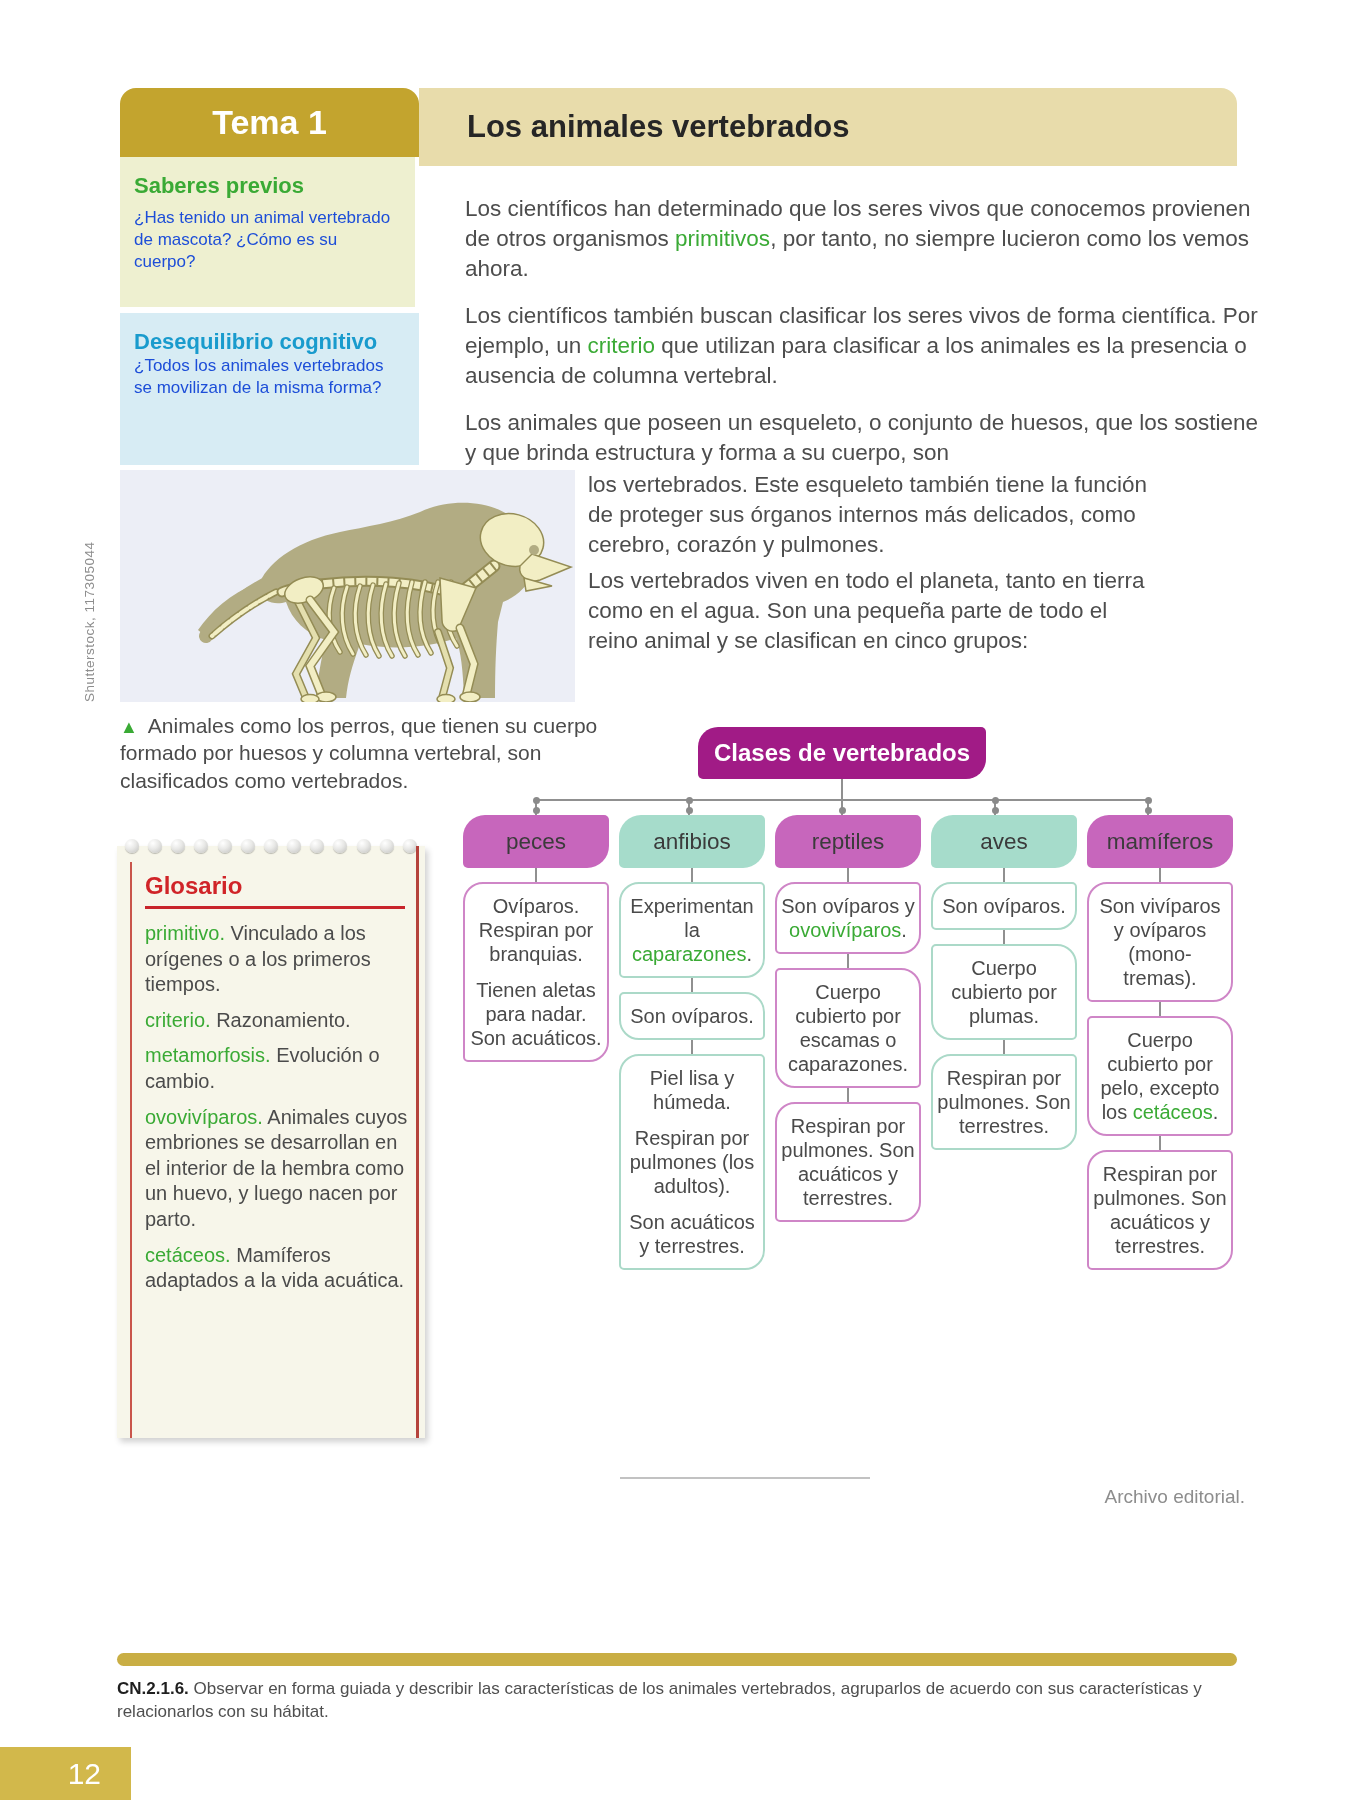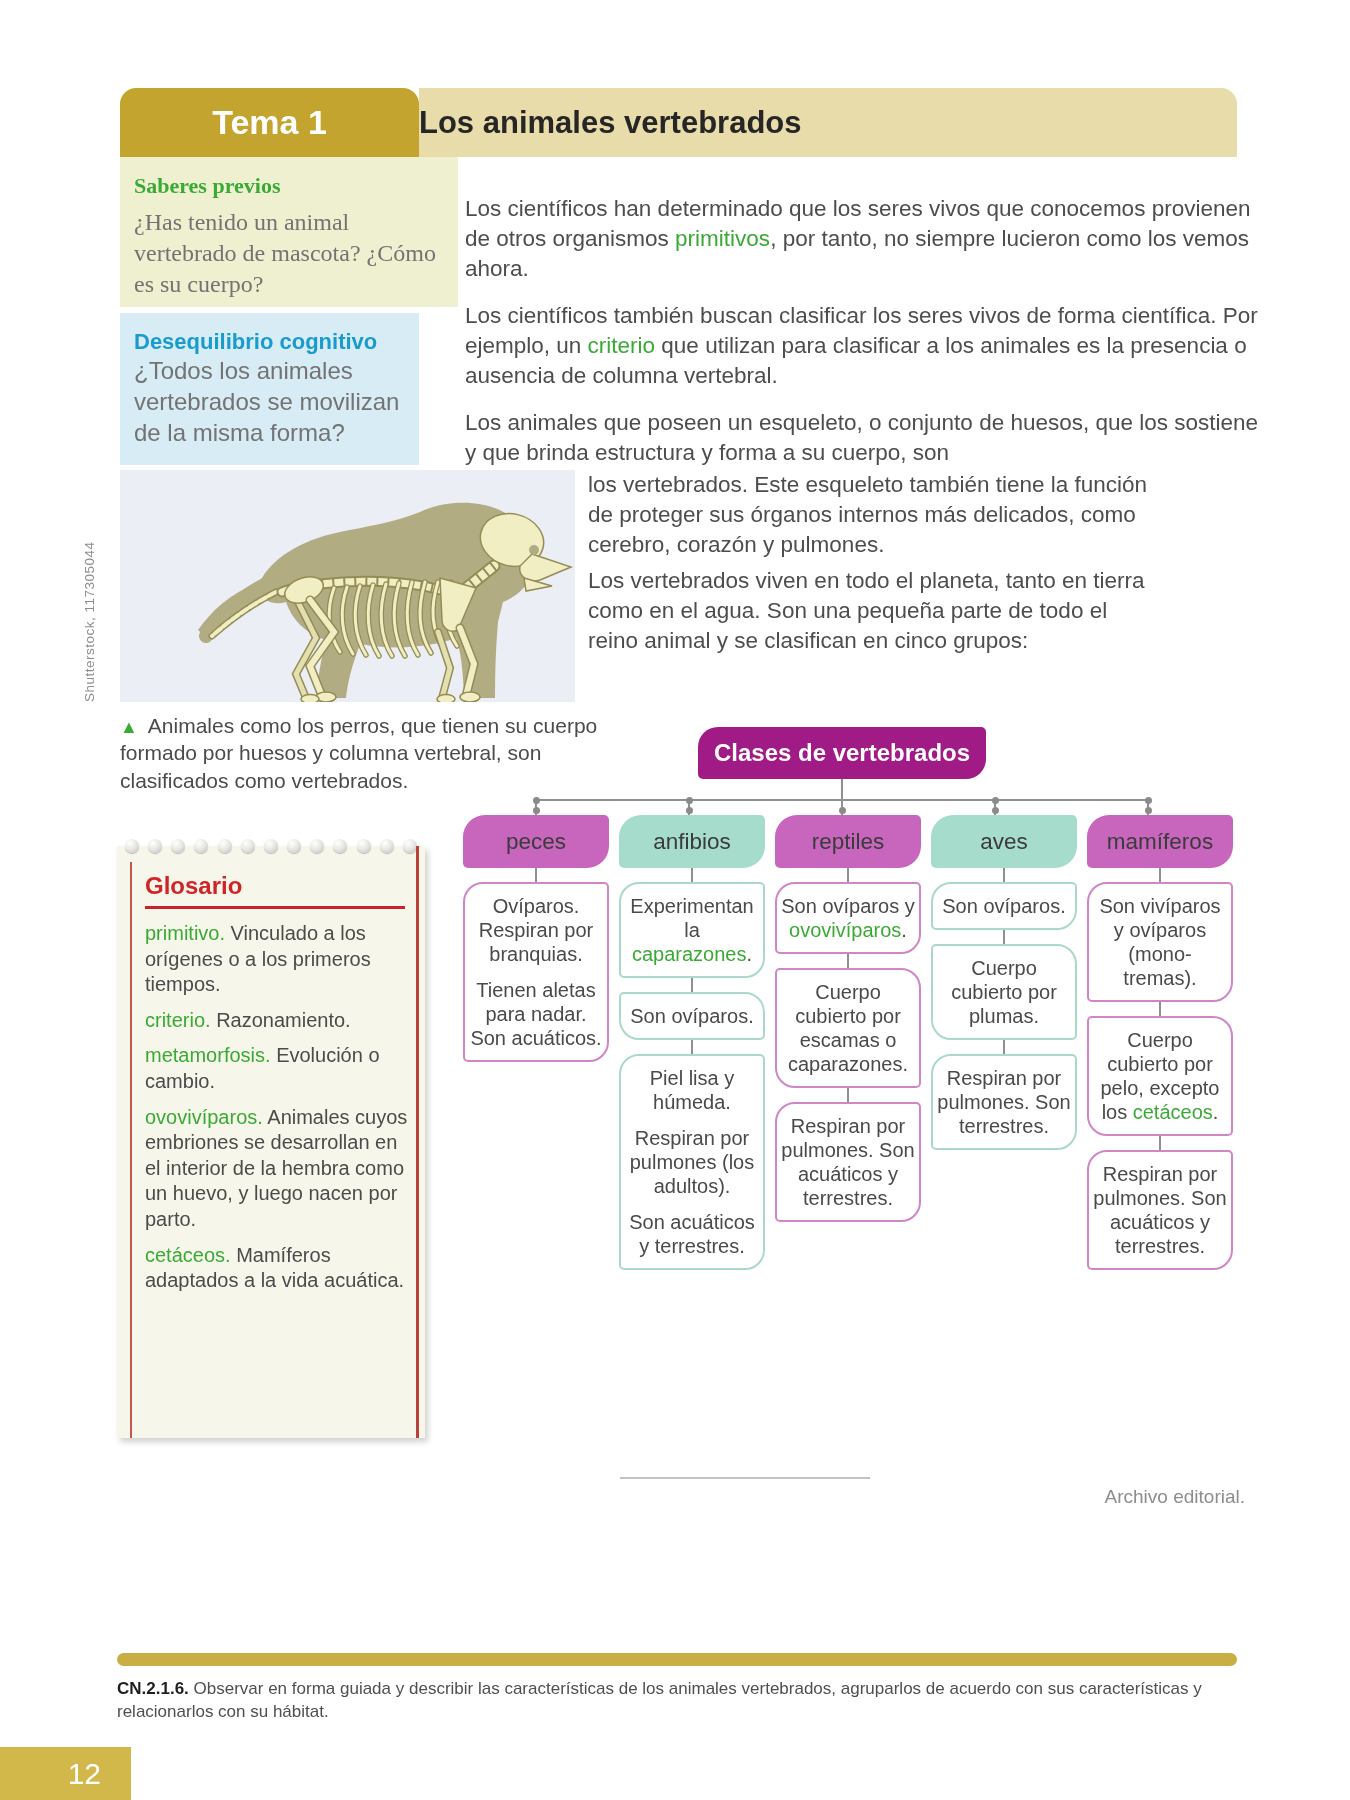--- a/index.html
+++ b/index.html
@@ -3,30 +3,30 @@
 <meta charset="utf-8">
 <style>
   html,body{margin:0;padding:0;background:#ffffff;}
   #page{position:relative;width:1350px;height:1800px;background:#ffffff;overflow:hidden;
         font-family:"Liberation Sans",sans-serif;color:#4d4d4d;}
   .abs{position:absolute;}
 
   
   .tema{left:120px;top:88px;width:299px;height:69px;background:#c3a42e;border-radius:16px 16px 0 0;
         display:flex;align-items:center;justify-content:center;color:#fff;font-size:34px;font-weight:bold;}
-  .titlebar{left:419px;top:88px;width:818px;height:69px;background:#e8dcab;border-radius:0 16px 0 0;
-        display:flex;align-items:center;box-sizing:border-box;
+  .titlebar{left:419px;top:88px;width:818px;height:78px;background:#e8dcab;border-radius:0 16px 0 0;
+        display:flex;align-items:center;padding-left:48px;box-sizing:border-box;
         font-size:31px;font-weight:bold;color:#262626;}
 
   
-  .saberes{left:120px;top:157px;width:338px;height:150px;background:#eef0d0;padding:16px 14px;box-sizing:border-box;font-family:Liberation Serif, serif;}
+  .saberes{left:120px;top:157px;width:295px;height:150px;background:#eef0d0;padding:16px 14px;box-sizing:border-box;}
   .deseq{left:120px;top:313px;width:299px;height:152px;background:#d7ecf4;padding:16px 14px;box-sizing:border-box;}
   .shead{color:#3aaa35;font-weight:bold;font-size:22px;margin-bottom:8px;}
   .dhead{color:#199bcd;font-weight:bold;font-size:22px;margin-bottom:0;}
-  .sidetext{font-size:24px;color:#737373;line-height:1.3;}
+  .sidetext{font-size:17px;color:#1d4ed8;line-height:1.3;}
 
   
   .figure{left:120px;top:470px;width:455px;height:232px;background:#eceef6;}
   .figure svg{display:block;width:100%;height:100%;}
   .credit{left:82px;top:470px;height:232px;writing-mode:vertical-rl;transform:rotate(180deg);
         font-size:13.5px;color:#8d8d8d;display:flex;align-items:center;letter-spacing:.5px;}
   .caption{left:120px;top:712px;width:500px;font-size:21px;color:#4b4b4b;line-height:1.3;}
   .cap-tri{color:#3aaa35;font-size:18px;margin-right:10px;}
 
   

